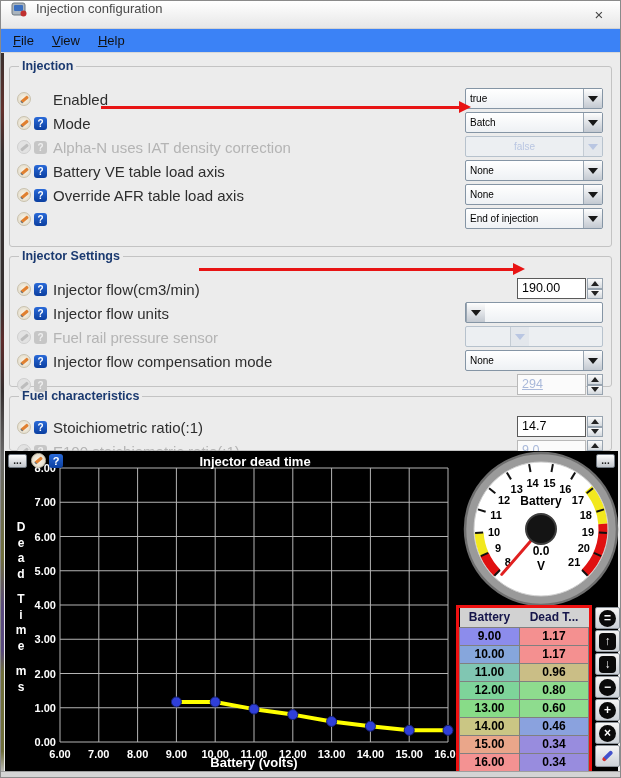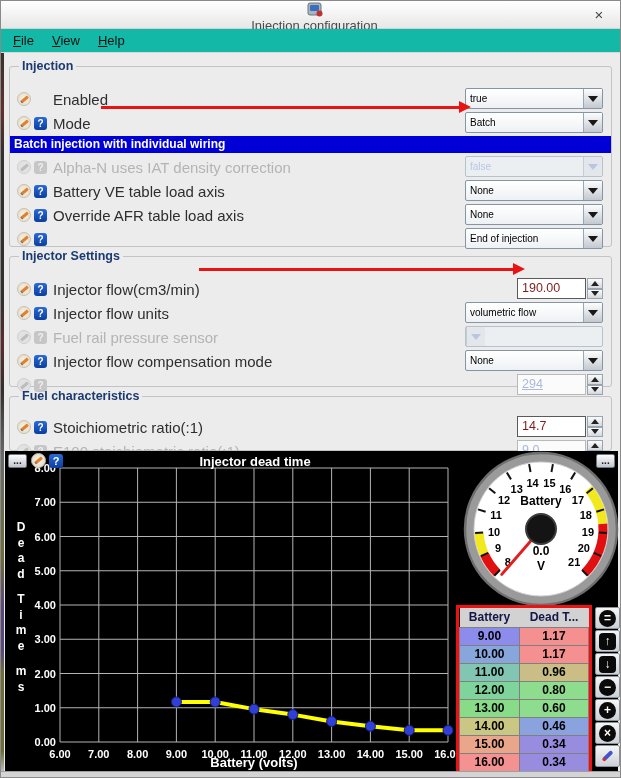--- a/index.html
+++ b/index.html
@@ -2,28 +2,28 @@
 <html><head>
 <meta charset="utf-8">
 <style>
   html,body{margin:0;padding:0;background:#777;font-family:"Liberation Sans",sans-serif;}
   *{box-sizing:border-box;}
   #window{position:relative;width:621px;height:778px;background:#ececec;border:1px solid #8a8a8a;overflow:hidden;}
 
   
   #titlebar{position:absolute;left:0;top:0;width:100%;height:28px;
     background:linear-gradient(#ffffff,#e7e7e7);border-bottom:1px solid #d2d2d2;
-    display:flex;align-items:center;flex-direction:column;}
+    display:flex;}
   #app-icon{margin-left:10px;width:17px;height:17px;flex:0 0 auto;}
   #win-title{margin-left:8px;font-size:13px;color:#4a4a4a;}
   #close-btn{position:absolute;right:12px;top:5px;width:18px;height:18px;border:none;background:transparent;
     font-size:15px;line-height:18px;color:#444;cursor:pointer;padding:0;}
 
   
-  #menubar{position:absolute;left:0;top:28px;width:100%;height:24px;background:#14b8a6;
+  #menubar{position:absolute;left:0;top:28px;width:100%;height:24px;background:#3b82f6;
     border-bottom:1px solid #d8d8d8;display:flex;align-items:center;text-align:right;}
   .menu-item{font-size:13px;color:#111;padding:2px 8px;margin-left:2px;cursor:default;}
   .menu-item:first-child{margin-left:4px;}
 
   
   fieldset.grp{position:absolute;left:4px;right:4px;margin:4px;padding:14px 7px 0 7px;
     border:1px solid #c3c3c3;border-radius:3px;background:transparent;}
   fieldset.grp legend{font-size:12.5px;font-weight:bold;color:#1b3a70;padding:0 3px;margin-left:2px;}
   #grp-injection{top:54px;height:188px;}
   #grp-injector{top:244px;height:138px;}
@@ -46,28 +46,28 @@
   .row.disabled .help-icon{background:#c6c6c6;color:#efefef;}
 
   
   .combo{position:absolute;right:1px;top:1px;width:138px;height:21px;border:1px solid #8595a5;
     border-radius:2px;background:linear-gradient(#ffffff,#eef1f4);display:flex;cursor:pointer;}
   .combo-text{flex:1;font-size:10px;color:#000;line-height:19px;padding-left:4px;overflow:hidden;white-space:nowrap;}
   .combo-arrow{width:19px;border-left:1px solid #9aa6b2;background:linear-gradient(#fdfdfd,#c3c9d1);
     display:flex;align-items:center;justify-content:center;}
   .combo-arrow::after{content:"";border-left:5px solid transparent;border-right:5px solid transparent;
     border-top:6px solid #181818;}
-  .row.disabled .combo{border-color:#b7c2cd;background:#eceff2;}
+  .row.disabled .combo{border-color:#b7c2cd;background:#eceff2;padding-left:44px;}
   .row.disabled .combo-text{color:#b9c6e2;}
   .row.disabled .combo-arrow{background:#e3e7ec;border-left-color:#c4ccd4;}
   .row.disabled .combo-arrow::after{border-top-color:#b9c6e2;}
 
   
   .spinner{position:absolute;right:1px;top:1px;width:86px;height:21px;display:flex;}
-  .spinner-text{flex:1;border:1px solid #5a5a5a;background:#fff;font-size:12.5px;color:#7f1d1d;
+  .spinner-text{flex:1;border:1px solid #5a5a5a;background:#fff;font-size:12.5px;color:#000000;
     line-height:19px;padding-left:4px;}
   .spinner-btns{width:16px;display:flex;flex-direction:column;margin-left:1px;}
   .sb{flex:1;border:1px solid #98a4b0;background:linear-gradient(#fafafa,#d4d9de);
     display:flex;align-items:center;justify-content:center;padding:0;}
   .sb.up::after{content:"";border-left:4px solid transparent;border-right:4px solid transparent;border-bottom:5px solid #222;}
   .sb.down::after{content:"";border-left:4px solid transparent;border-right:4px solid transparent;border-top:5px solid #222;}
   .row.disabled .spinner-text{border-color:#b9b9b9;background:#fbfbfb;color:#a9b9da;text-decoration:underline;}
 
   
   #mode-banner{height:17px;margin:1px -7px 2px -7px;background:#0000d6;color:#fff;
@@ -166,21 +166,20 @@
           <span class="pencil-icon"></span>
           <span class="help-icon">?</span>
         </span>
       <span class="lbl">Mode</span>
       <div class="combo">
         <span class="combo-text">Batch</span>
         <span class="combo-arrow"></span>
       </div>
     </div>
 
-    <div id="mode-banner">Batch injection with individual wiring</div>
 
     <div class="row disabled">
       <span class="icons">
           <span class="pencil-icon"></span>
           <span class="help-icon">?</span>
         </span>
       <span class="lbl">Alpha-N uses IAT density correction</span>
       <div class="combo">
         <span class="combo-text">false</span>
         <span class="combo-arrow"></span>
@@ -241,21 +240,20 @@
       </div>
     </div>
 
     <div class="row">
       <span class="icons">
           <span class="pencil-icon"></span>
           <span class="help-icon">?</span>
         </span>
       <span class="lbl">Injector flow units</span>
       <div class="combo">
-        <span class="combo-text">volumetric flow</span>
         <span class="combo-arrow"></span>
       </div>
     </div>
 
     <div class="row disabled">
       <span class="icons">
           <span class="pencil-icon"></span>
           <span class="help-icon">?</span>
         </span>
       <span class="lbl">Fuel rail pressure sensor</span>

